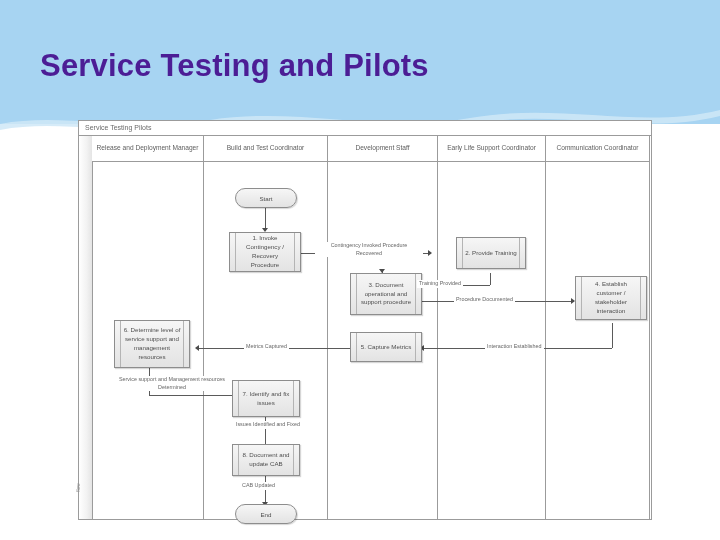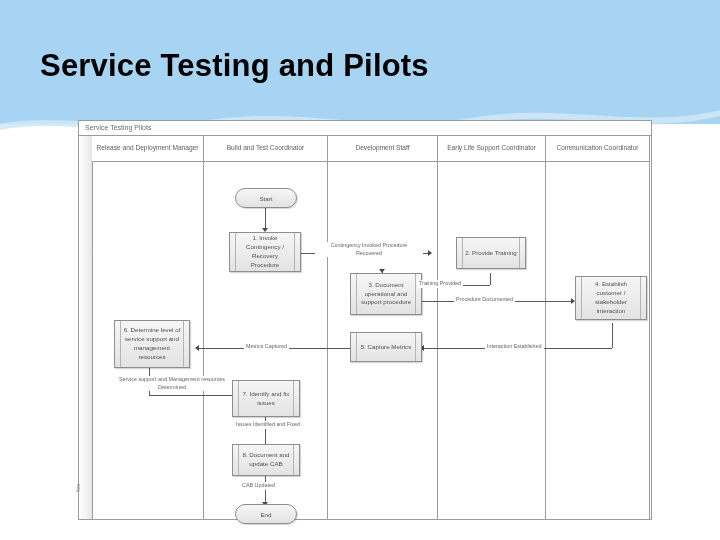--- a/index.html
+++ b/index.html
@@ -14,21 +14,21 @@
     position:absolute;left:0;top:0;width:720px;height:124px;
     background:#a7d4f2;
   }
   .band-wave{
     position:absolute;left:0;top:96px;width:720px;height:40px;overflow:hidden;
   }
   .band-wave svg{display:block;}
 
   .title{
     position:absolute;left:40px;top:48px;width:620px;
-    font-size:31px;font-weight:bold;color:#000000;
+    font-size:31px;font-weight:bold;color:#4c1d95;
     letter-spacing:0.2px;white-space:nowrap;
   }
 
   
   .diagram{
     position:absolute;left:78px;top:120px;width:572px;height:398px;
     background:#ffffff;border:1px solid #9b9b9b;
     box-shadow:0 0 0 0 rgba(0,0,0,0);
   }
   .diag-title{

